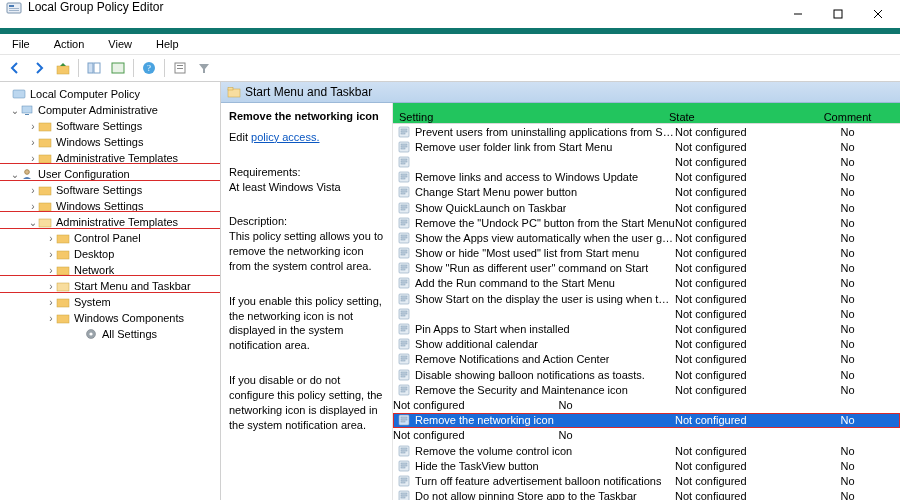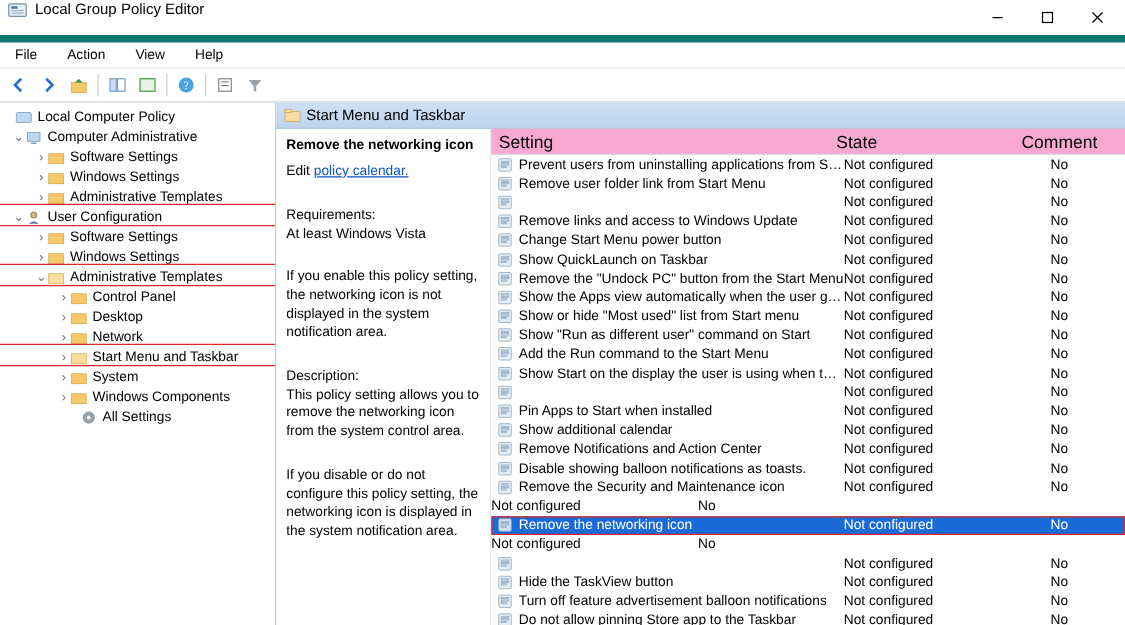--- a/index.html
+++ b/index.html
@@ -28,21 +28,21 @@
   .node .lbl{padding:0 1px}
   .right{flex:1;display:flex;flex-direction:column;min-width:0}
   .right-title{height:20px;background:linear-gradient(#cfe0f3,#bcd4ed);border-bottom:1px solid #9cb9d8;display:flex;align-items:center;padding-left:6px;font-size:12px}
   .right-title .ic{margin-right:4px}
   .right-body{flex:1;display:flex;min-height:0}
   .detail{width:155px;border-right:1px solid #e5e5e5;padding:6px 8px 6px 8px;font-size:11px;line-height:1.35}
   .detail b.hd{font-weight:600;display:block;margin-bottom:6px}
   .detail a{color:#0a57c2}
   .detail .sec{margin-top:20px}
   .list{flex:1;display:flex;flex-direction:column;min-width:0}
-  .cols{display:flex;height:20px;border-bottom:1px solid #d9d9d9;font-size:14px;color:#000;align-items:center;background:#f9a8d4}
+  .cols{display:flex;height:20px;border-bottom:1px solid #d9d9d9;font-size:11px;color:#000;align-items:flex-end;background:#22c55e}
   .cols div{padding-left:6px}
   .c1{flex:1;min-width:0}
   .c2{width:120px}
   .c3{width:105px;text-align:center}
   .rows{flex:1;overflow:hidden}
   .row{display:flex;align-items:center;height:15.2px;white-space:nowrap}
   .row .c1{display:flex;align-items:center;min-width:0}
   .row .c1 .txt{overflow:hidden;text-overflow:ellipsis;min-width:0;padding-left:2px}
   .row .c3{text-align:center}
   .row.sel{background:#1a6bd8;color:#fff}
@@ -240,45 +240,45 @@
         </svg>
         <span class="lbl">System</span>
       </div>
     <div class="node" style="padding-left:46px">
         <span class="tw">›</span>
         <svg class="ic" viewBox="0 0 14 12">
           <rect x="1" y="3" width="12" height="8" class="folder"></rect>
         </svg>
         <span class="lbl">Windows Components</span>
       </div>
-    <div class="node" style="padding-left:54px">
+    <div class="node" style="padding-left:74px">
         <span class="tw"></span>
         <svg class="ic" viewBox="0 0 14 12">
           <circle cx="7" cy="6" r="4.5" class="gear"></circle>
           <circle cx="7" cy="6" r="1.6" fill="#fff"></circle>
         </svg>
         <span class="lbl">All Settings</span>
       </div>
   </div>
 
   <div class="right">
     <div class="right-title">
       <svg class="ic" viewBox="0 0 14 12">
           <rect x="1" y="3" width="12" height="8" class="folder-o"></rect>
           <rect x="1" y="1.5" width="5" height="2.5" class="folder-o"></rect>
         </svg>
       <span>Start Menu and Taskbar</span>
     </div>
     <div class="right-body">
       <div class="detail">
         <b class="hd">Remove the networking icon</b>
-        <div><span>Edit </span><a href="#">policy calendar.</a></div>
+        <div><span>Edit </span><a href="#">policy access.</a></div>
         <div class="sec"><span>Requirements:</span><br><span>At least Windows Vista</span></div>
+        <div class="sec"><span>Description:</span><br><span>This policy setting allows you to remove the networking icon from the system control area.</span></div>
         <div class="sec"><span>If you enable this policy setting, the networking icon is not displayed in the system notification area.</span></div>
-        <div class="sec"><span>Description:</span><br><span>This policy setting allows you to remove the networking icon from the system control area.</span></div>
         <div class="sec"><span>If you disable or do not configure this policy setting, the networking icon is displayed in the system notification area.</span></div>
       </div>
       <div class="list">
         <div class="cols">
           <div class="c1">Setting</div>
           <div class="c2">State</div>
           <div class="c3">Comment</div>
         </div>
         <div class="rows" id="rows">
             <div class="row">
@@ -535,20 +535,21 @@
               <div class="c3">No</div>
             </div>
             <div class="row">
               <div class="c1">
                 <svg class="policy-ic" viewBox="0 0 14 12">
                   <rect x="2" y="1" width="10" height="10" rx="1"></rect>
                   <rect x="4" y="3" width="6" height="1" fill="#6c8aa6"></rect>
                   <rect x="4" y="5" width="6" height="1" fill="#6c8aa6"></rect>
                   <rect x="4" y="7" width="4" height="1" fill="#6c8aa6"></rect>
                 </svg>
+                <span class="txt">Remove the volume control icon</span>
               </div>
               <div class="c2">Not configured</div>
               <div class="c3">No</div>
             </div>
             <div class="row">
               <div class="c1">
                 <svg class="policy-ic" viewBox="0 0 14 12">
                   <rect x="2" y="1" width="10" height="10" rx="1"></rect>
                   <rect x="4" y="3" width="6" height="1" fill="#6c8aa6"></rect>
                   <rect x="4" y="5" width="6" height="1" fill="#6c8aa6"></rect>

